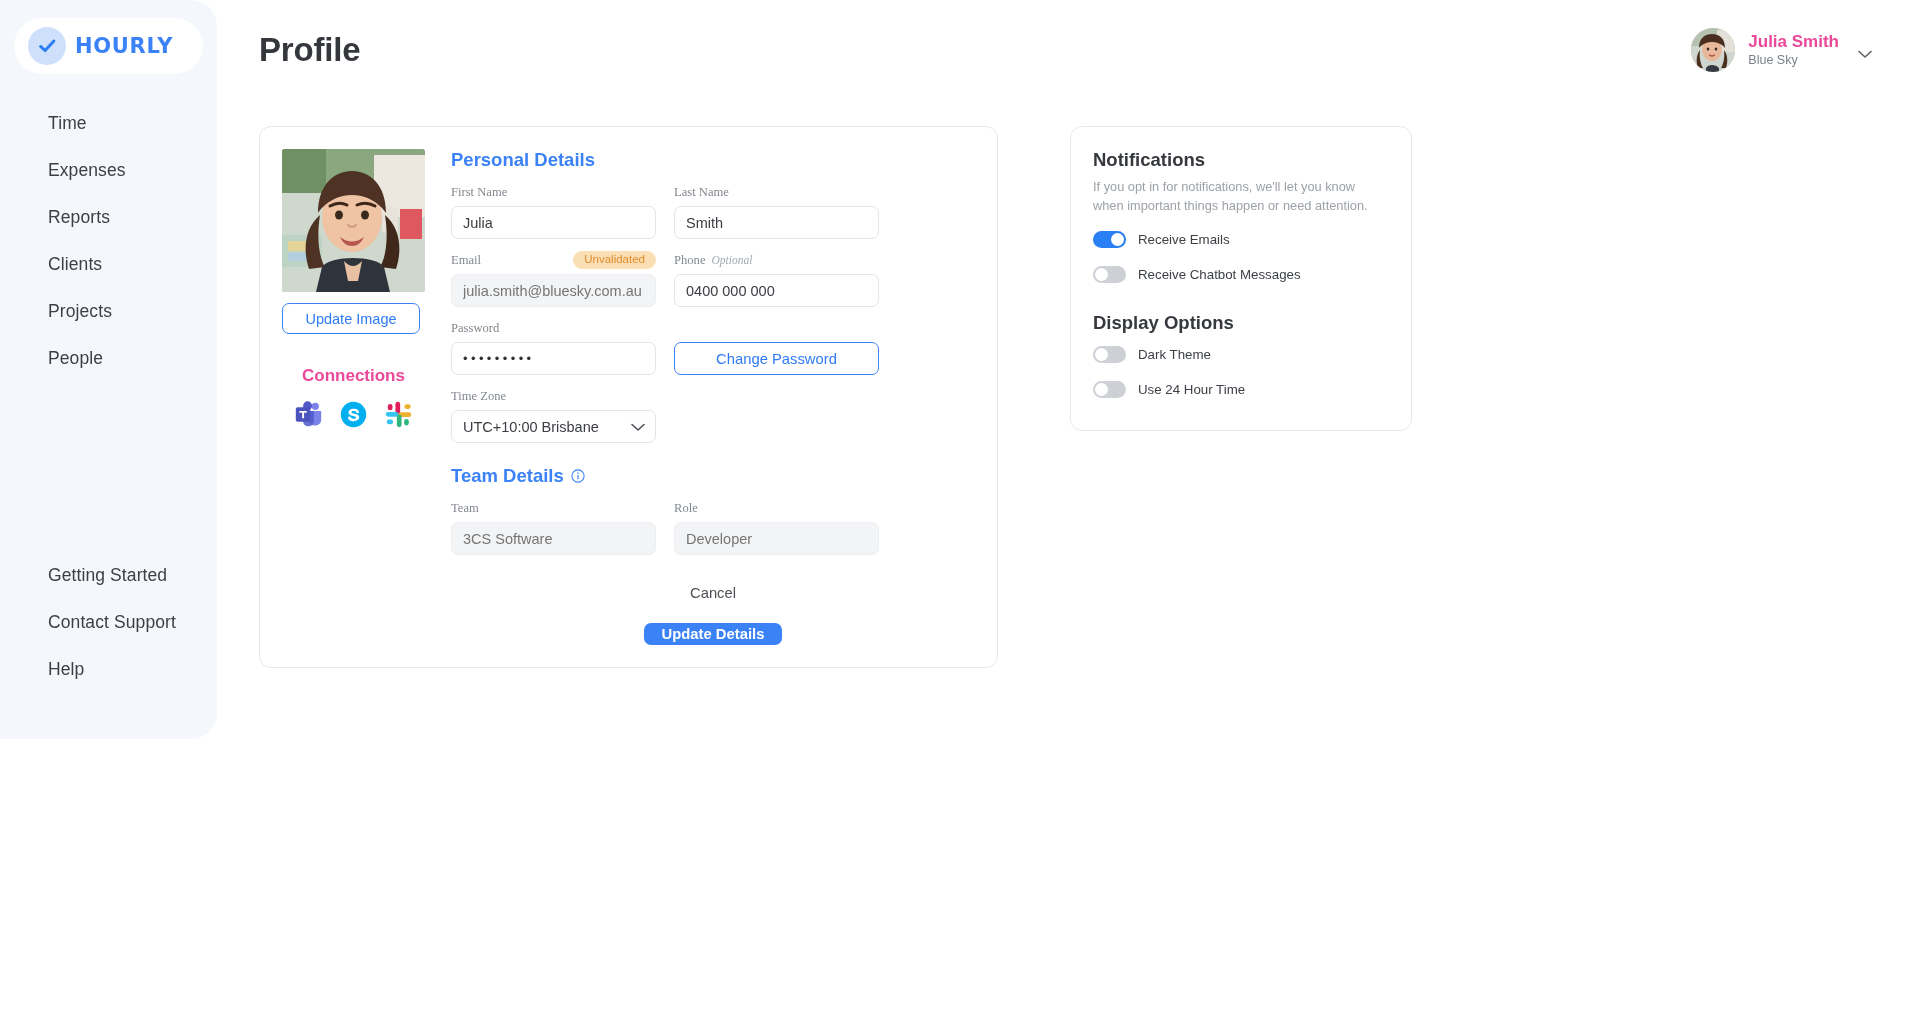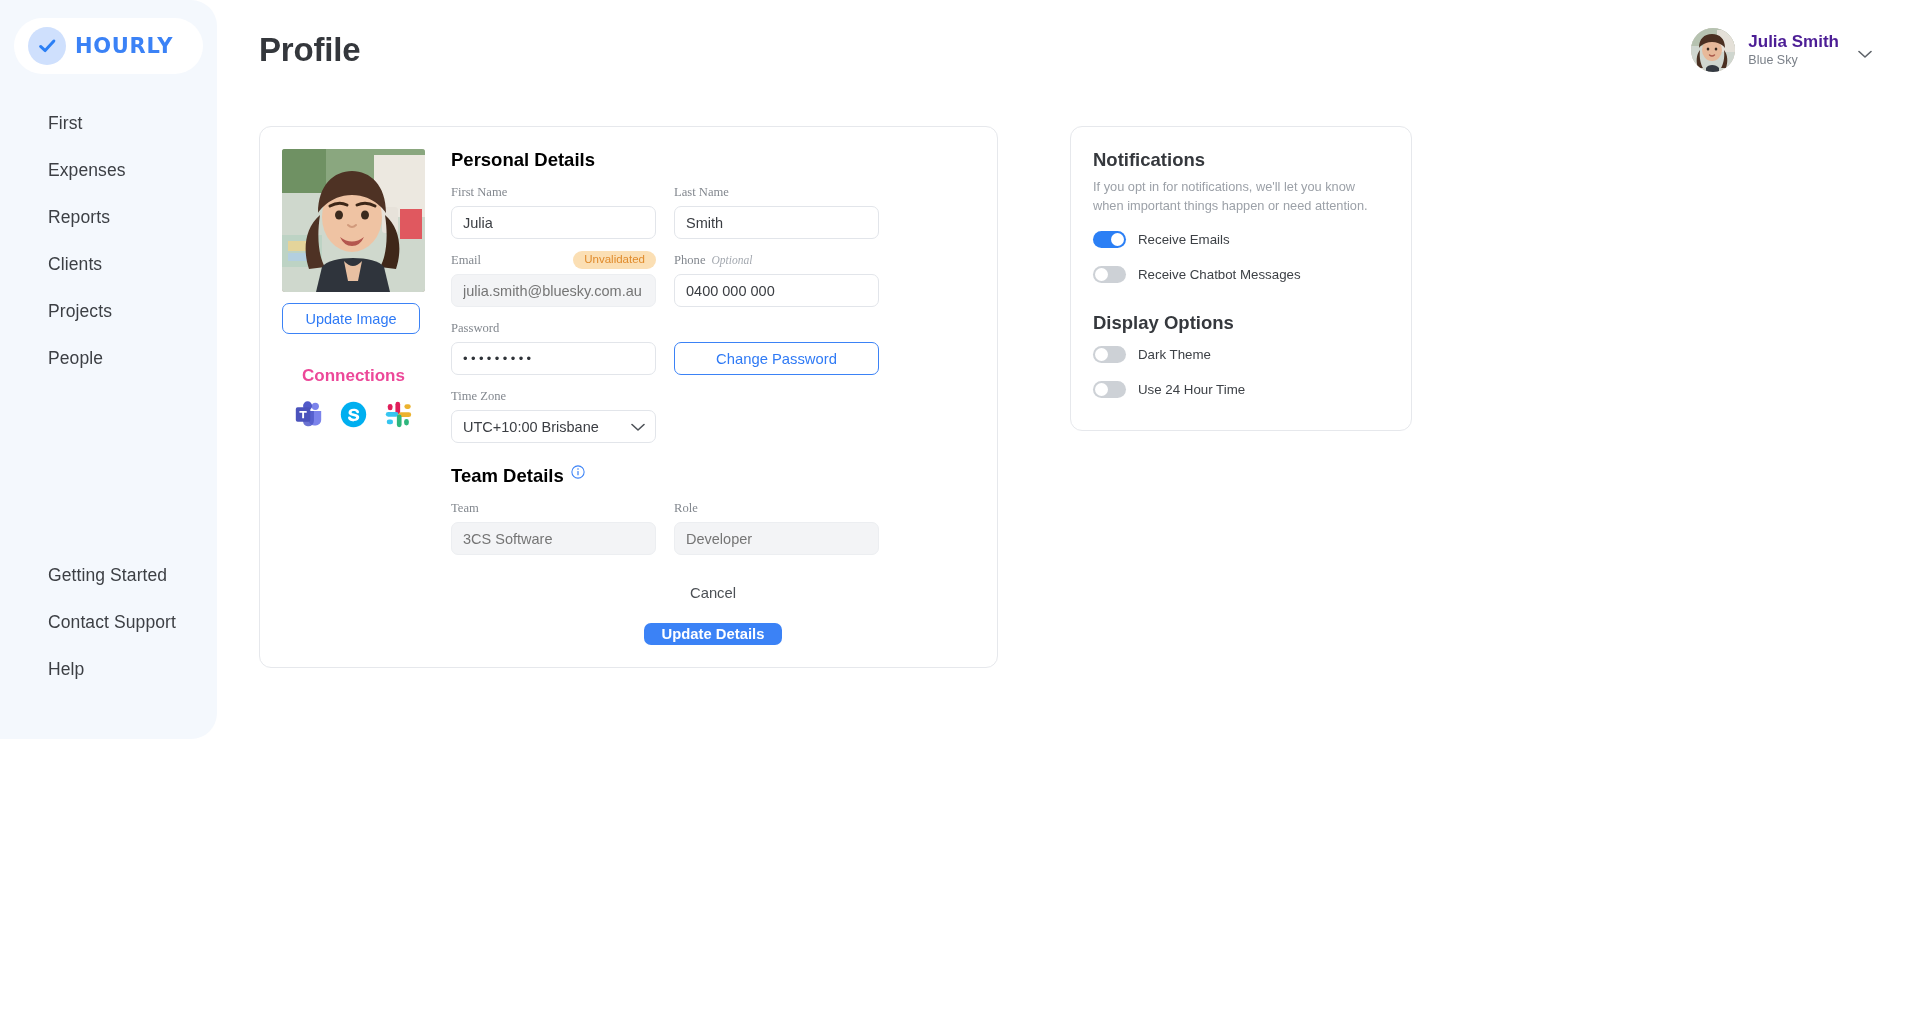--- a/index.html
+++ b/index.html
@@ -92,21 +92,21 @@
     cursor: pointer;
   }
   .avatar-sm {
     width: 44px; height: 44px;
     border-radius: 50%;
     overflow: hidden;
     flex: 0 0 44px;
     background: #c9b7a8;
   }
   .user-meta { line-height: 1.25; }
-  .user-name { font-size: 17px; font-weight: 700; color: #4c1d95; }
+  .user-name { font-size: 17px; font-weight: 700; color: #ec4899; }
   .user-org { font-size: 12.5px; color: #7b8189; margin-top: 1px; }
   .chev {
     color: #5d6268;
     font-size: 13px;
     margin-left: 6px;
     transform: translateY(4px);
   }
 
   
   .tabstrip {
@@ -183,23 +183,24 @@
     display: flex;
     justify-content: center;
     gap: 16px;
   }
   .conn-icon { width: 29px; height: 29px; cursor: pointer; }
 
   .right-col { flex: 1 1 auto; }
   .section-title {
     font-size: 18.5px;
     font-weight: 700;
-    color: #000000;
+    color: #3b82f6;
     margin-bottom: 12px;
     display: flex;
+    align-items: center;
     gap: 7px;
   }
   .info-icon {
     width: 14px; height: 14px;
     color: #3b82f6;
     display: inline-flex;
   }
   .field-grid {
     display: grid;
     grid-template-columns: 205px 205px;
@@ -361,21 +362,21 @@
       <span class="logo-circle">
         <svg width="22" height="22" viewBox="0 0 24 24" fill="none">
           <path d="M5 12.5 L10 17 L19.5 6.5" stroke="#2b7ff5" stroke-width="3.2" stroke-linecap="round" stroke-linejoin="round"></path>
         </svg>
       </span>
       <span class="logo-text">HOURLY</span>
     </div>
 
     <nav class="nav-top">
       <div class="nav-item">
-        <span>First</span>
+        <span>Time</span>
       </div>
       <div class="nav-item">
         <span>Expenses</span>
       </div>
       <div class="nav-item">
         <span>Reports</span>
       </div>
       <div class="nav-item">
         <span>Clients</span>
       </div>

